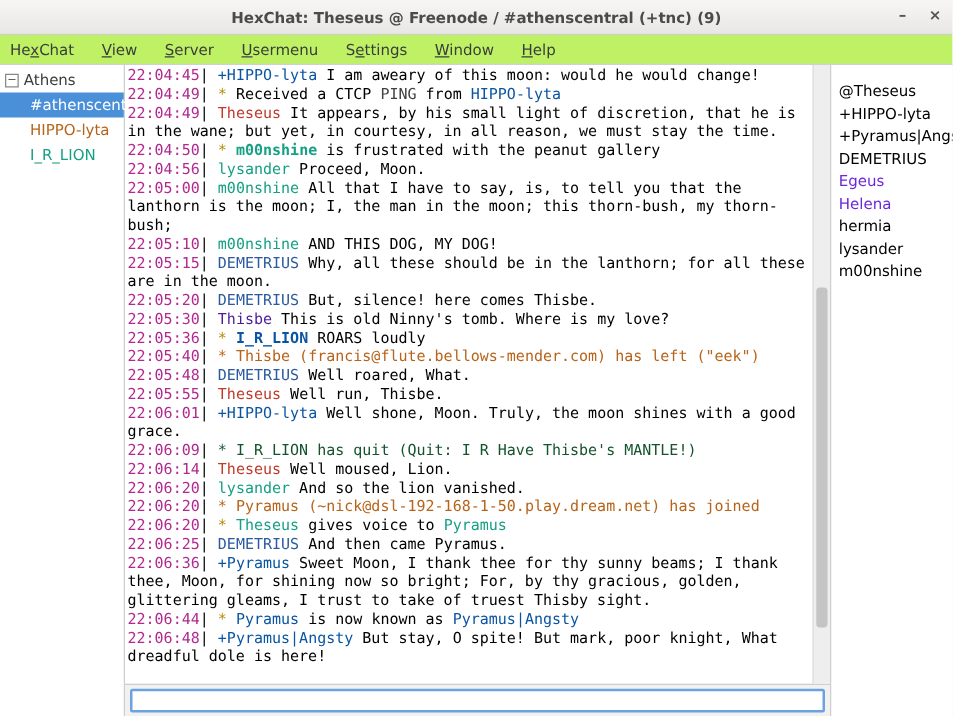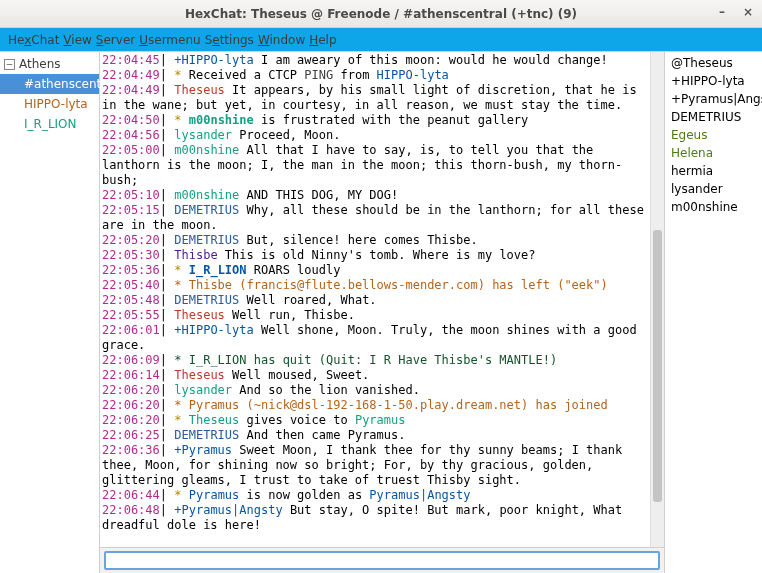--- a/index.html
+++ b/index.html
@@ -19,25 +19,25 @@
     display: flex;
     align-items: center;
     justify-content: center;
     position: relative;
   }
   .titlebar .title { font-weight: bold; color: #4a4a4a; font-size: 12px; }
   .titlebar .wbtns { position: absolute; right: 6px; top: 4px; display: flex; gap: 10px; }
   .wbtn { width: 16px; height: 16px; display:flex; align-items:center; justify-content:center; color:#555; font-weight:bold; cursor:default;}
   .menubar {
     height: 24px;
-    background: #0ea5e9;
+    background: #bef264;
     display: flex;
     align-items: center;
     padding: 0 8px;
-    gap: 4px;
+    gap: 22px;
     border-bottom: 1px solid #d0d0d0;
   }
   .menubar span { color: #3c3c3c; }
   .menubar span u { text-decoration: underline; }
   .main {
     display: flex;
     height: calc(573px - 28px - 24px);
     background: #fff;
   }
   .tree {
@@ -97,26 +97,26 @@
     border-radius:2px;
     outline:none;
     padding:0 4px;
     font-family: "DejaVu Sans Mono",monospace;
     font-size:12px;
   }
   .users {
     width: 98px;
     border-left:1px solid #cfcfcf;
     background:#fff;
-    padding:2px 6px;
+    padding:12px 6px;
     font-size:12px;
   }
   .users div { height:18px; line-height:18px; }
   .u-op { color:#000; }
-  .u-dim { color:#4d7c0f; }
+  .u-dim { color:#6d28d9; }
   .u-reg { color:#000; }
 </style>
 </head>
 <body>
 
 <div class="titlebar">
   <span class="title">HexChat: Theseus @ Freenode / #athenscentral (+tnc) (9)</span>
   <div class="wbtns">
     <div class="wbtn">–</div>
     <div class="wbtn">×</div>
@@ -158,27 +158,27 @@
           <div class="line"><span class="ts">22:05:10</span><span class="sep">|</span> <span class="nk-m00n">m00nshine</span> <span class="msg">AND THIS DOG, MY DOG!</span></div>
           <div class="line"><span class="ts">22:05:15</span><span class="sep">|</span> <span class="nk-dem">DEMETRIUS</span> <span class="msg">Why, all these should be in the lanthorn; for all these are in the moon.</span></div>
           <div class="line"><span class="ts">22:05:20</span><span class="sep">|</span> <span class="nk-dem">DEMETRIUS</span> <span class="msg">But, silence! here comes Thisbe.</span></div>
           <div class="line"><span class="ts">22:05:30</span><span class="sep">|</span> <span class="nk-thisbe">Thisbe</span> <span class="msg">This is old Ninny's tomb. Where is my love?</span></div>
           <div class="line"><span class="ts">22:05:36</span><span class="sep">|</span> <span class="star">*</span> <span class="nk-irl" style="font-weight:bold;">I_R_LION</span> <span class="msg">ROARS loudly</span></div>
           <div class="line"><span class="ts">22:05:40</span><span class="sep">|</span> <span style="color:#b7641a">* Thisbe (francis@flute.bellows-mender.com) has left ("eek")</span></div>
           <div class="line"><span class="ts">22:05:48</span><span class="sep">|</span> <span class="nk-dem">DEMETRIUS</span> <span class="msg">Well roared, What.</span></div>
           <div class="line"><span class="ts">22:05:55</span><span class="sep">|</span> <span class="nk-theseus">Theseus</span> <span class="msg">Well run, Thisbe.</span></div>
           <div class="line"><span class="ts">22:06:01</span><span class="sep">|</span> <span class="nk-hippo">+HIPPO-lyta</span> <span class="msg">Well shone, Moon. Truly, the moon shines with a good grace.</span></div>
           <div class="line"><span class="ts">22:06:09</span><span class="sep">|</span> <span style="color:#14532d">* I_R_LION has quit (Quit: I R Have Thisbe's MANTLE!)</span></div>
-          <div class="line"><span class="ts">22:06:14</span><span class="sep">|</span> <span class="nk-theseus">Theseus</span> <span class="msg">Well moused, Sweet.</span></div>
+          <div class="line"><span class="ts">22:06:14</span><span class="sep">|</span> <span class="nk-theseus">Theseus</span> <span class="msg">Well moused, Lion.</span></div>
           <div class="line"><span class="ts">22:06:20</span><span class="sep">|</span> <span class="nk-lys">lysander</span> <span class="msg">And so the lion vanished.</span></div>
           <div class="line"><span class="ts">22:06:20</span><span class="sep">|</span> <span style="color:#b7641a">* Pyramus (~nick@dsl-192-168-1-50.play.dream.net) has joined</span></div>
           <div class="line"><span class="ts">22:06:20</span><span class="sep">|</span> <span class="star">*</span> <span class="nk-m00n">Theseus</span><span class="msg"> gives voice to </span><span class="nk-m00n">Pyramus</span></div>
           <div class="line"><span class="ts">22:06:25</span><span class="sep">|</span> <span class="nk-dem">DEMETRIUS</span> <span class="msg">And then came Pyramus.</span></div>
           <div class="line"><span class="ts">22:06:36</span><span class="sep">|</span> <span class="nk-pyr">+Pyramus</span> <span class="msg">Sweet Moon, I thank thee for thy sunny beams; I thank thee, Moon, for shining now so bright; For, by thy gracious, golden, glittering gleams, I trust to take of truest Thisby sight.</span></div>
-          <div class="line"><span class="ts">22:06:44</span><span class="sep">|</span> <span class="star">*</span> <span class="nk-pyr">Pyramus</span><span class="msg"> is now golden as </span><span class="nk-pyr">Pyramus|Angsty</span></div>
+          <div class="line"><span class="ts">22:06:44</span><span class="sep">|</span> <span class="star">*</span> <span class="nk-pyr">Pyramus</span><span class="msg"> is now known as </span><span class="nk-pyr">Pyramus|Angsty</span></div>
           <div class="line"><span class="ts">22:06:48</span><span class="sep">|</span> <span class="nk-pyra">+Pyramus|Angsty</span> <span class="msg">But stay, O spite! But mark, poor knight, What dreadful dole is here!</span></div>
         </div>
       <div class="sbtrack">
         <div class="sbthumb"></div>
       </div>
     </div>
     <div class="inputrow">
       <input type="text" value="" style="">
     </div>
   </div>

